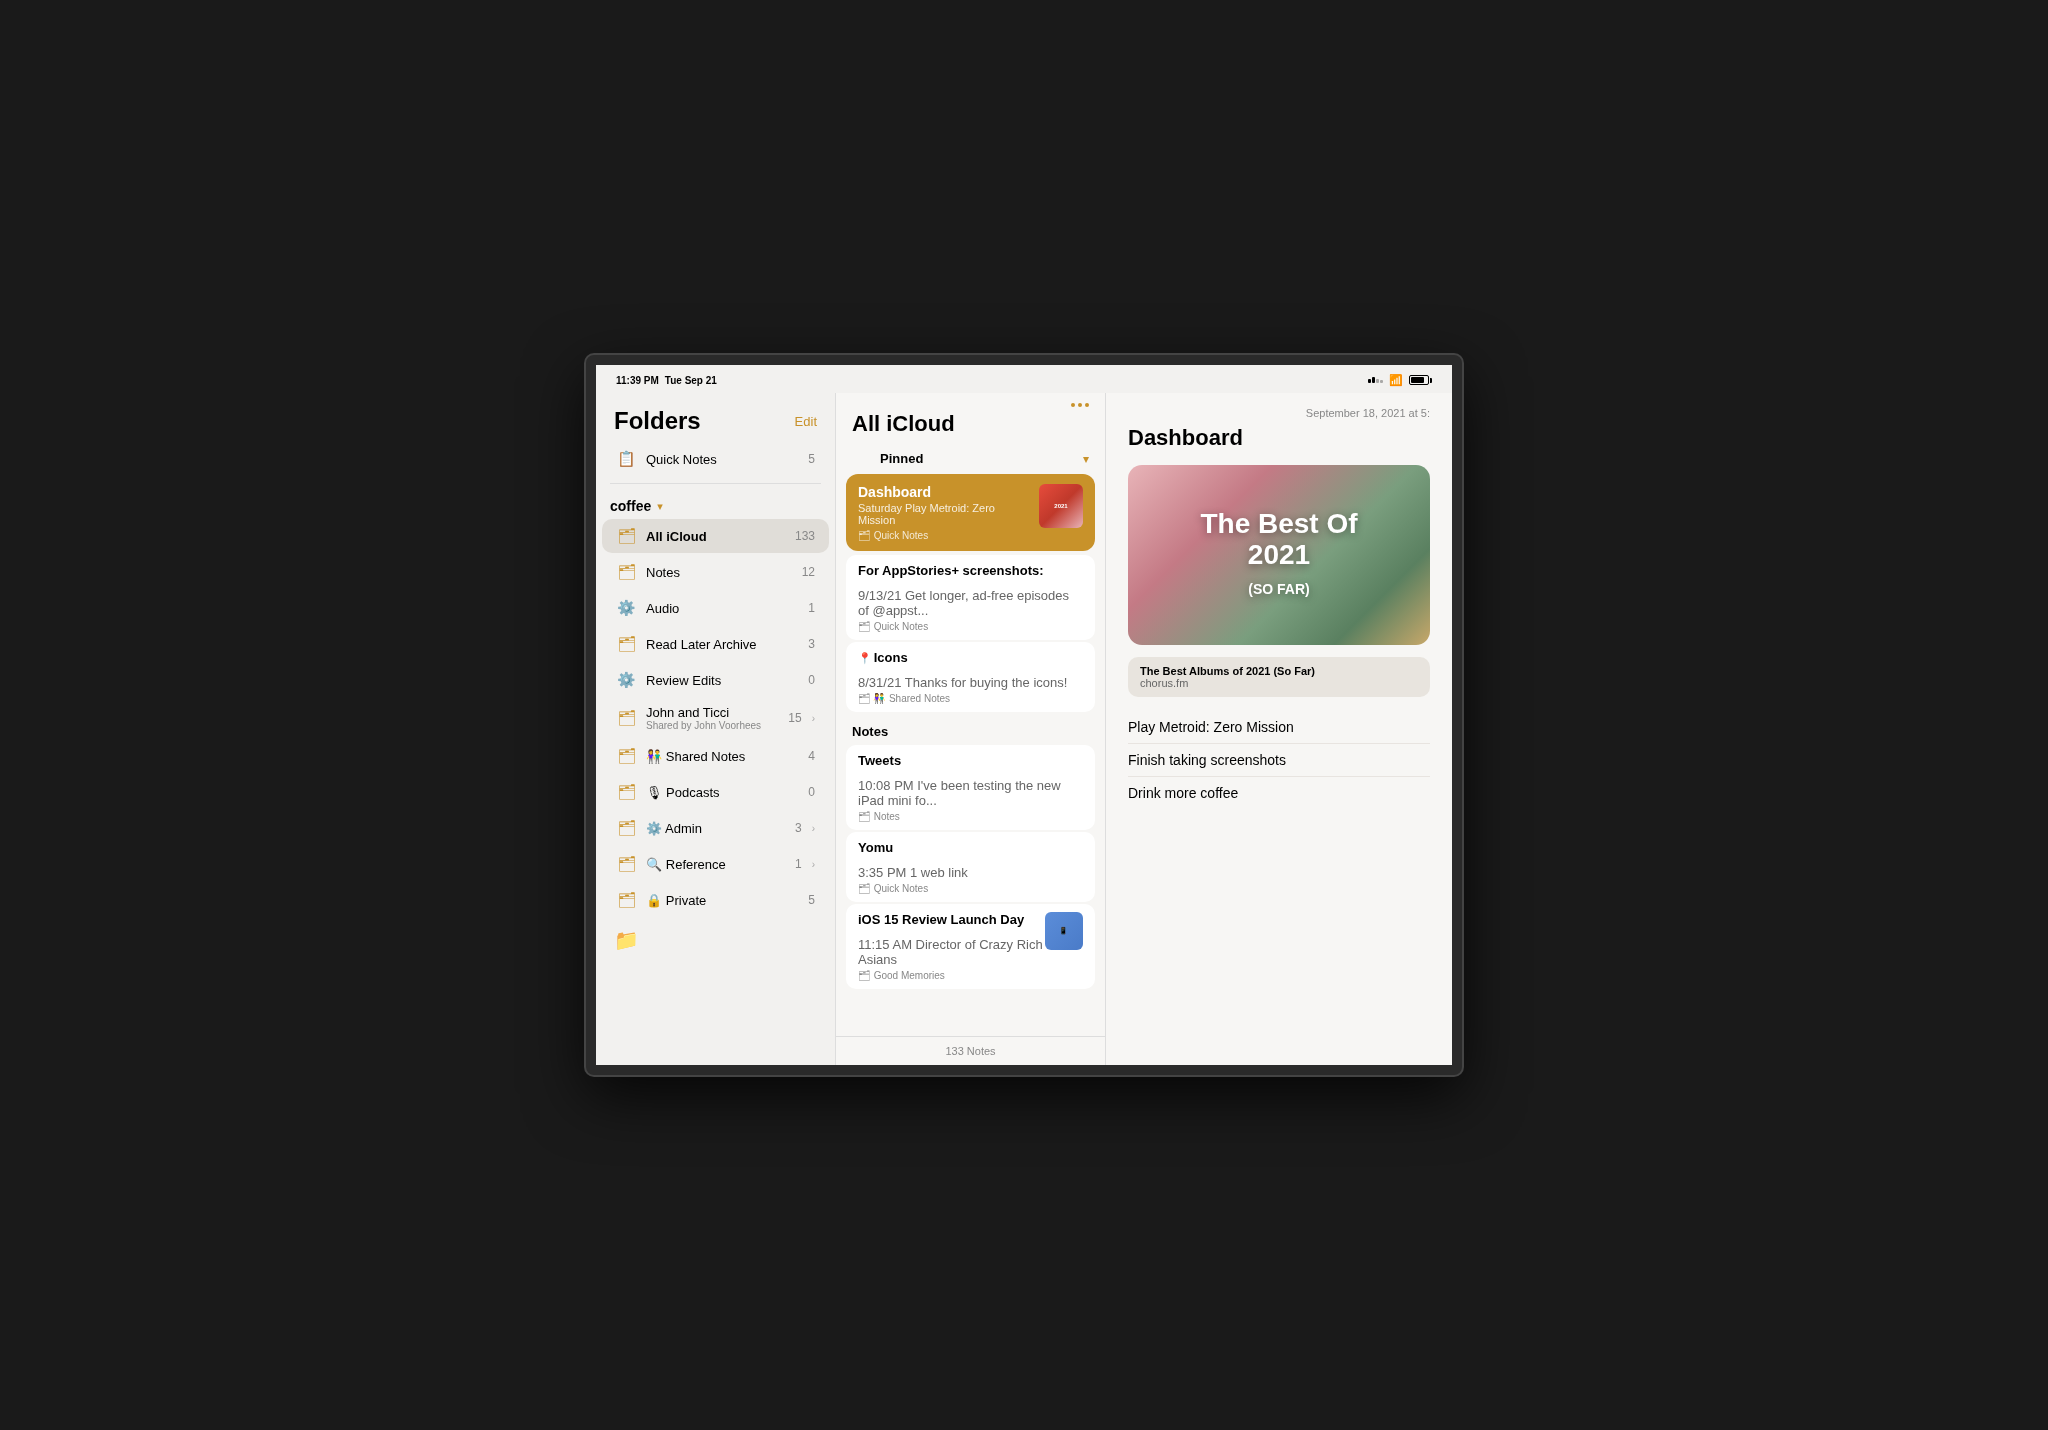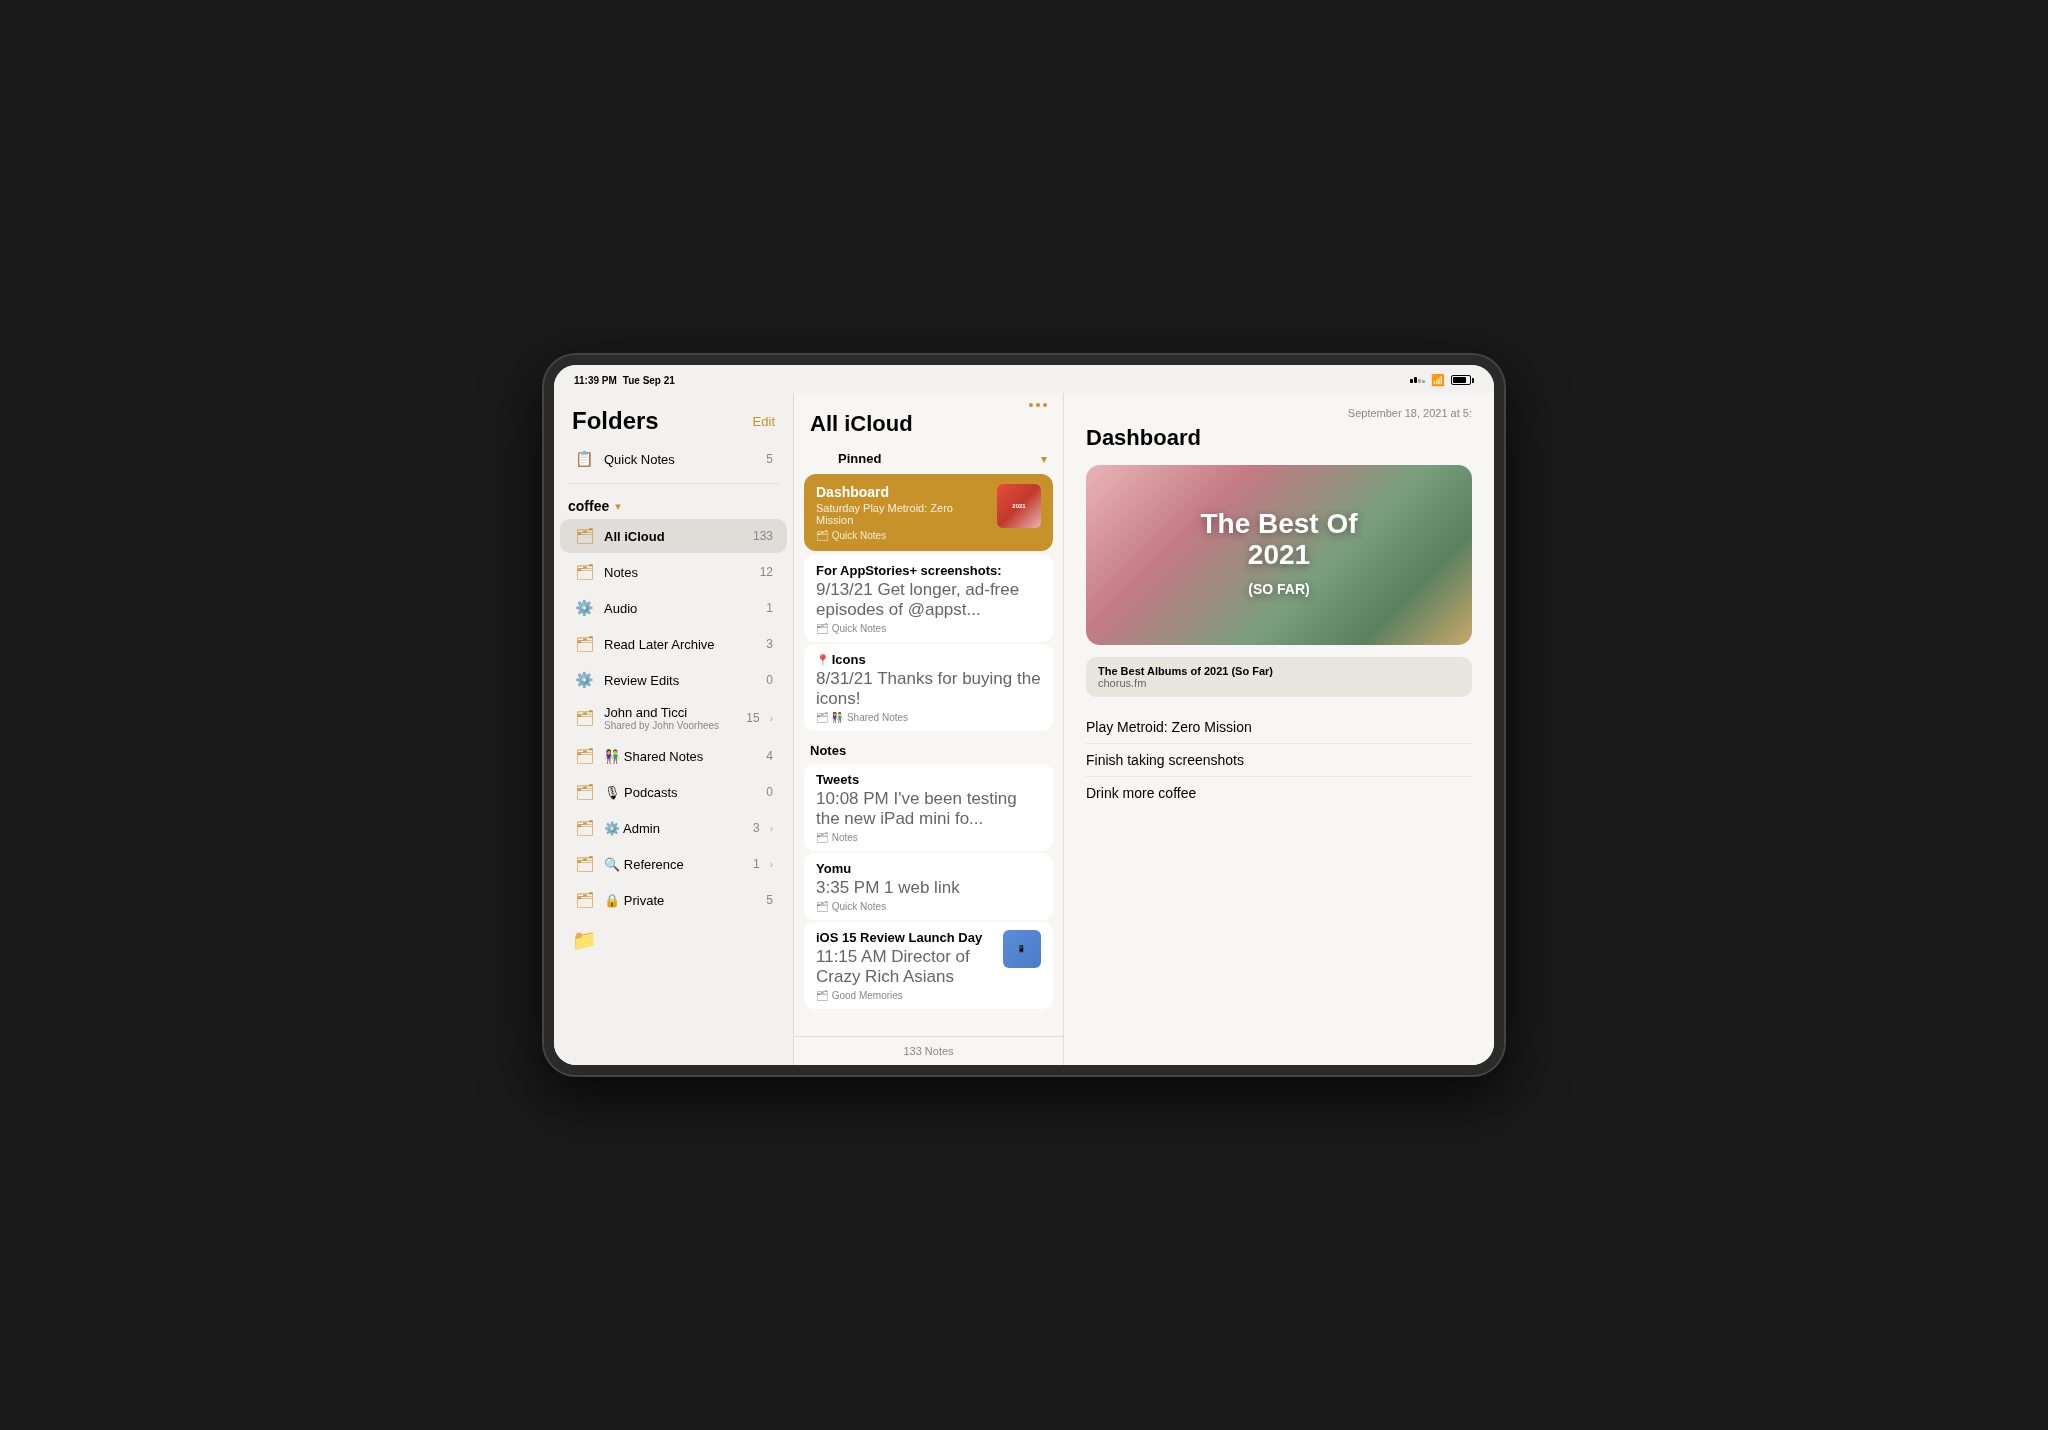--- a/index.html
+++ b/index.html
@@ -5,24 +5,24 @@
     * { box-sizing: border-box; margin: 0; padding: 0; }
     body {
       background: #1a1a1a;
       display: flex;
       justify-content: center;
       align-items: center;
       min-height: 100vh;
       font-family: -apple-system, BlinkMacSystemFont, 'SF Pro Display', 'Helvetica Neue', sans-serif;
     }
     .ipad-frame {
-      width: 960px;
+      width: 876px;
       height: 720px;
       background: #86efac;
-      border-radius: 32px;
+      border-radius: 8px;
       border: 10px solid #2a2a2a;
       box-shadow: 0 0 0 2px #444, 0 20px 60px rgba(0,0,0,0.8);
       overflow: hidden;
       position: relative;
       display: flex;
       flex-direction: column;
     }
     .status-bar {
       display: flex;
       justify-content: space-between;
@@ -226,23 +226,23 @@
       border-radius: 10px;
       padding: 8px 12px;
       cursor: pointer;
     }
     .note-item-title {
       font-size: 13px;
       font-weight: 700;
       color: #000;
     }
     .note-item-sub {
-      font-size: 17px;
+      font-size: 13px;
       color: #666;
-      margin-top: 2px;
+      margin-top: 10px;
     }
     .note-item-folder {
       font-size: 10px;
       color: #888;
       margin-top: 3px;
       display: flex;
       align-items: center;
       gap: 3px;
     }
     .notes-section-header {

